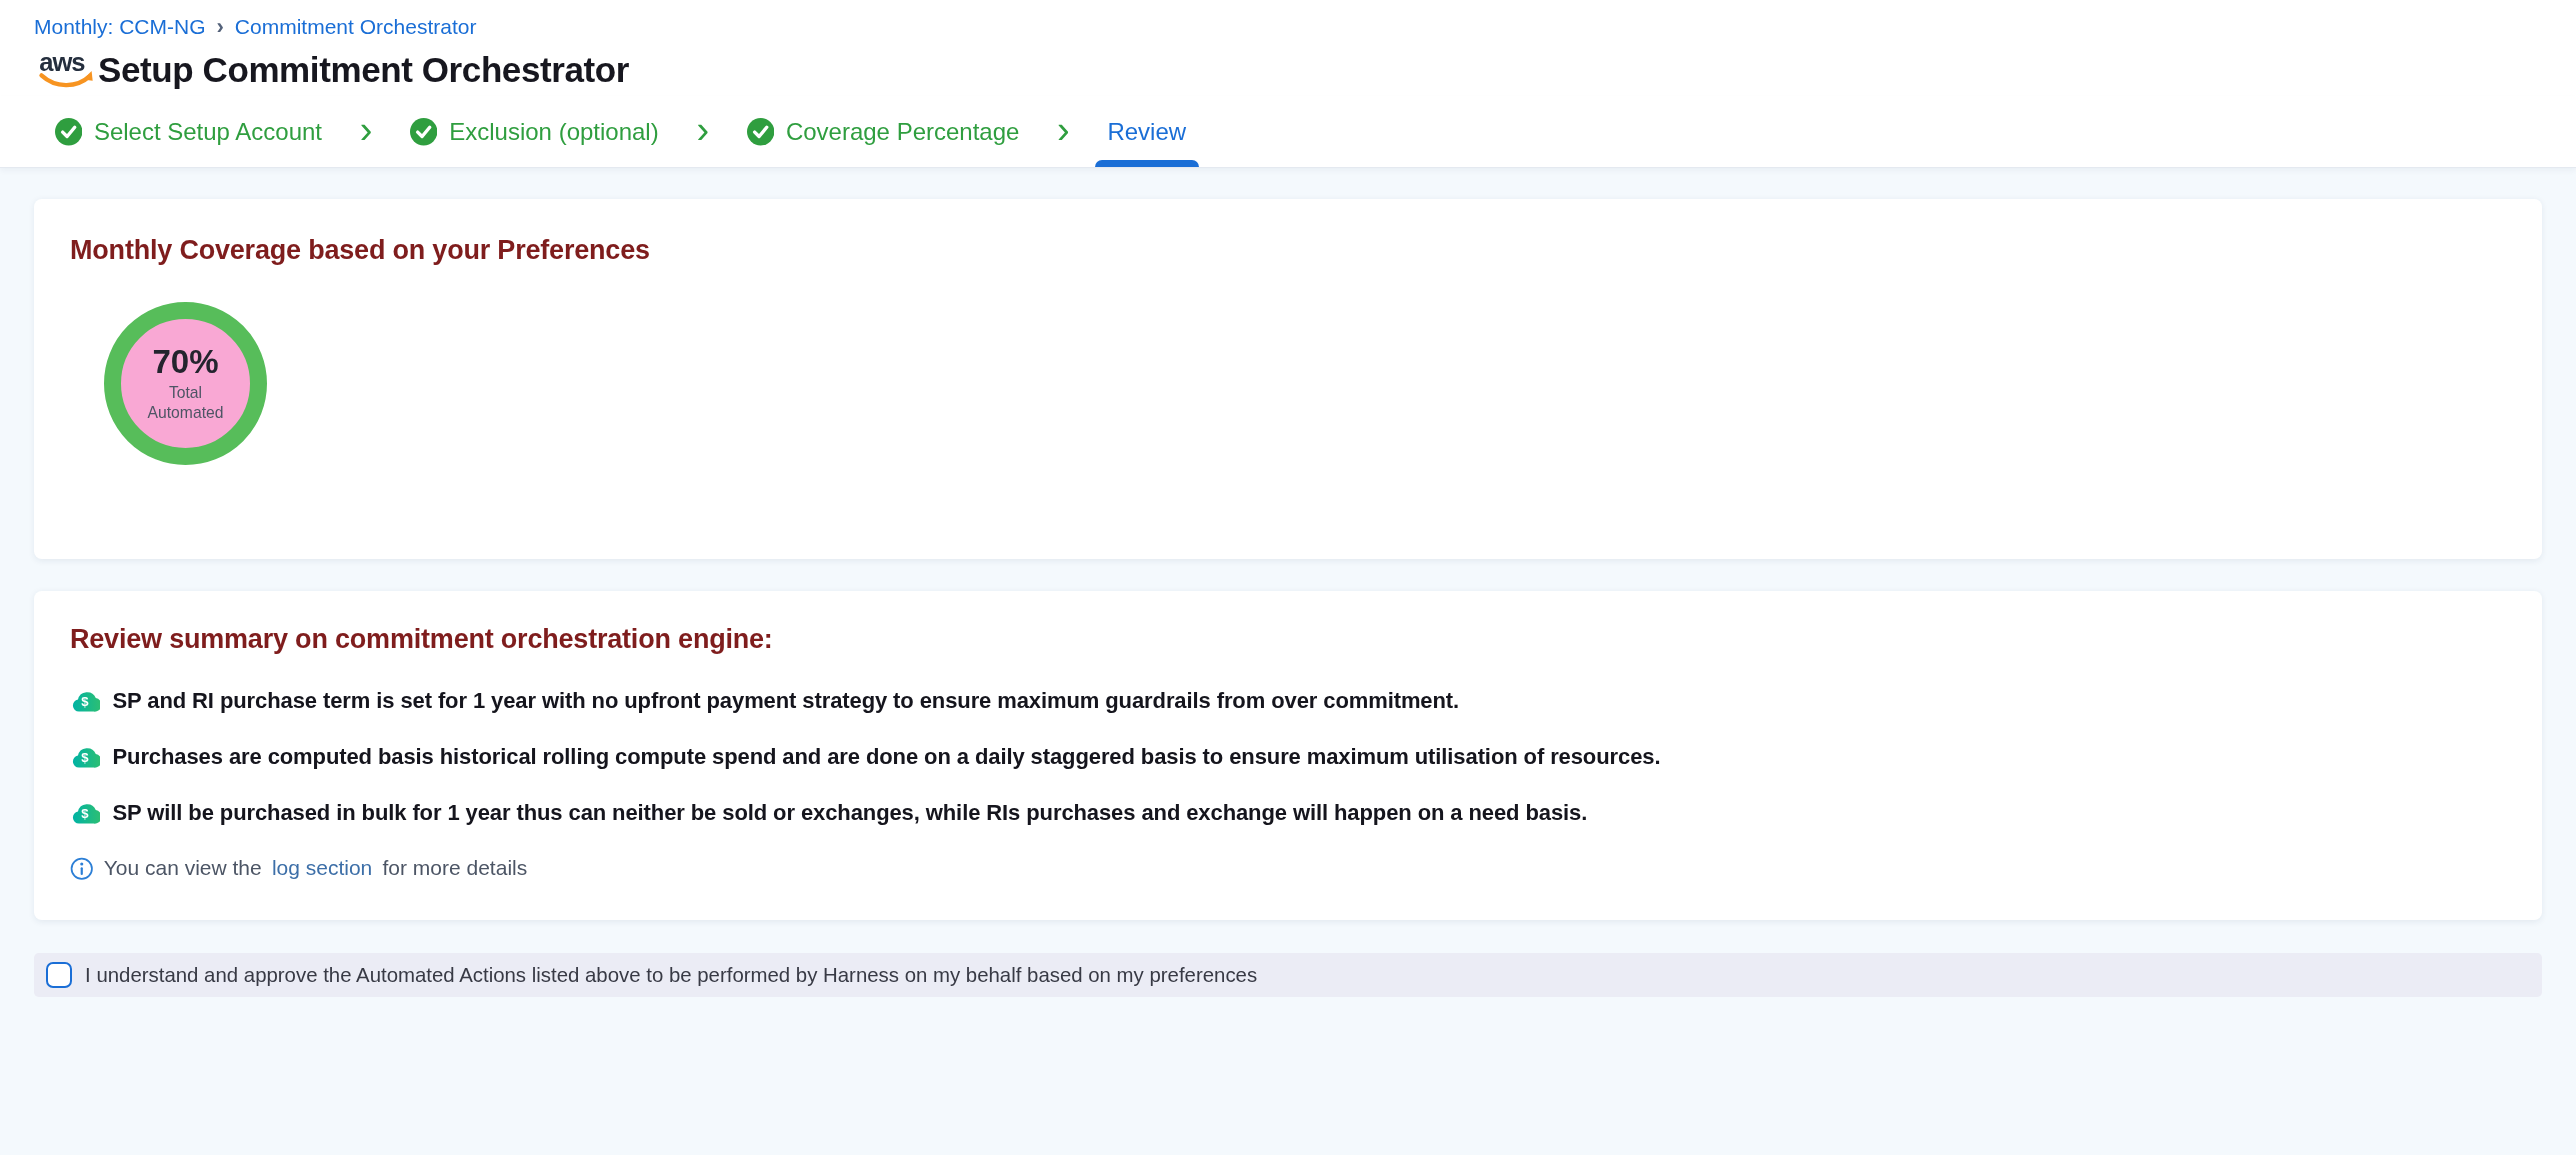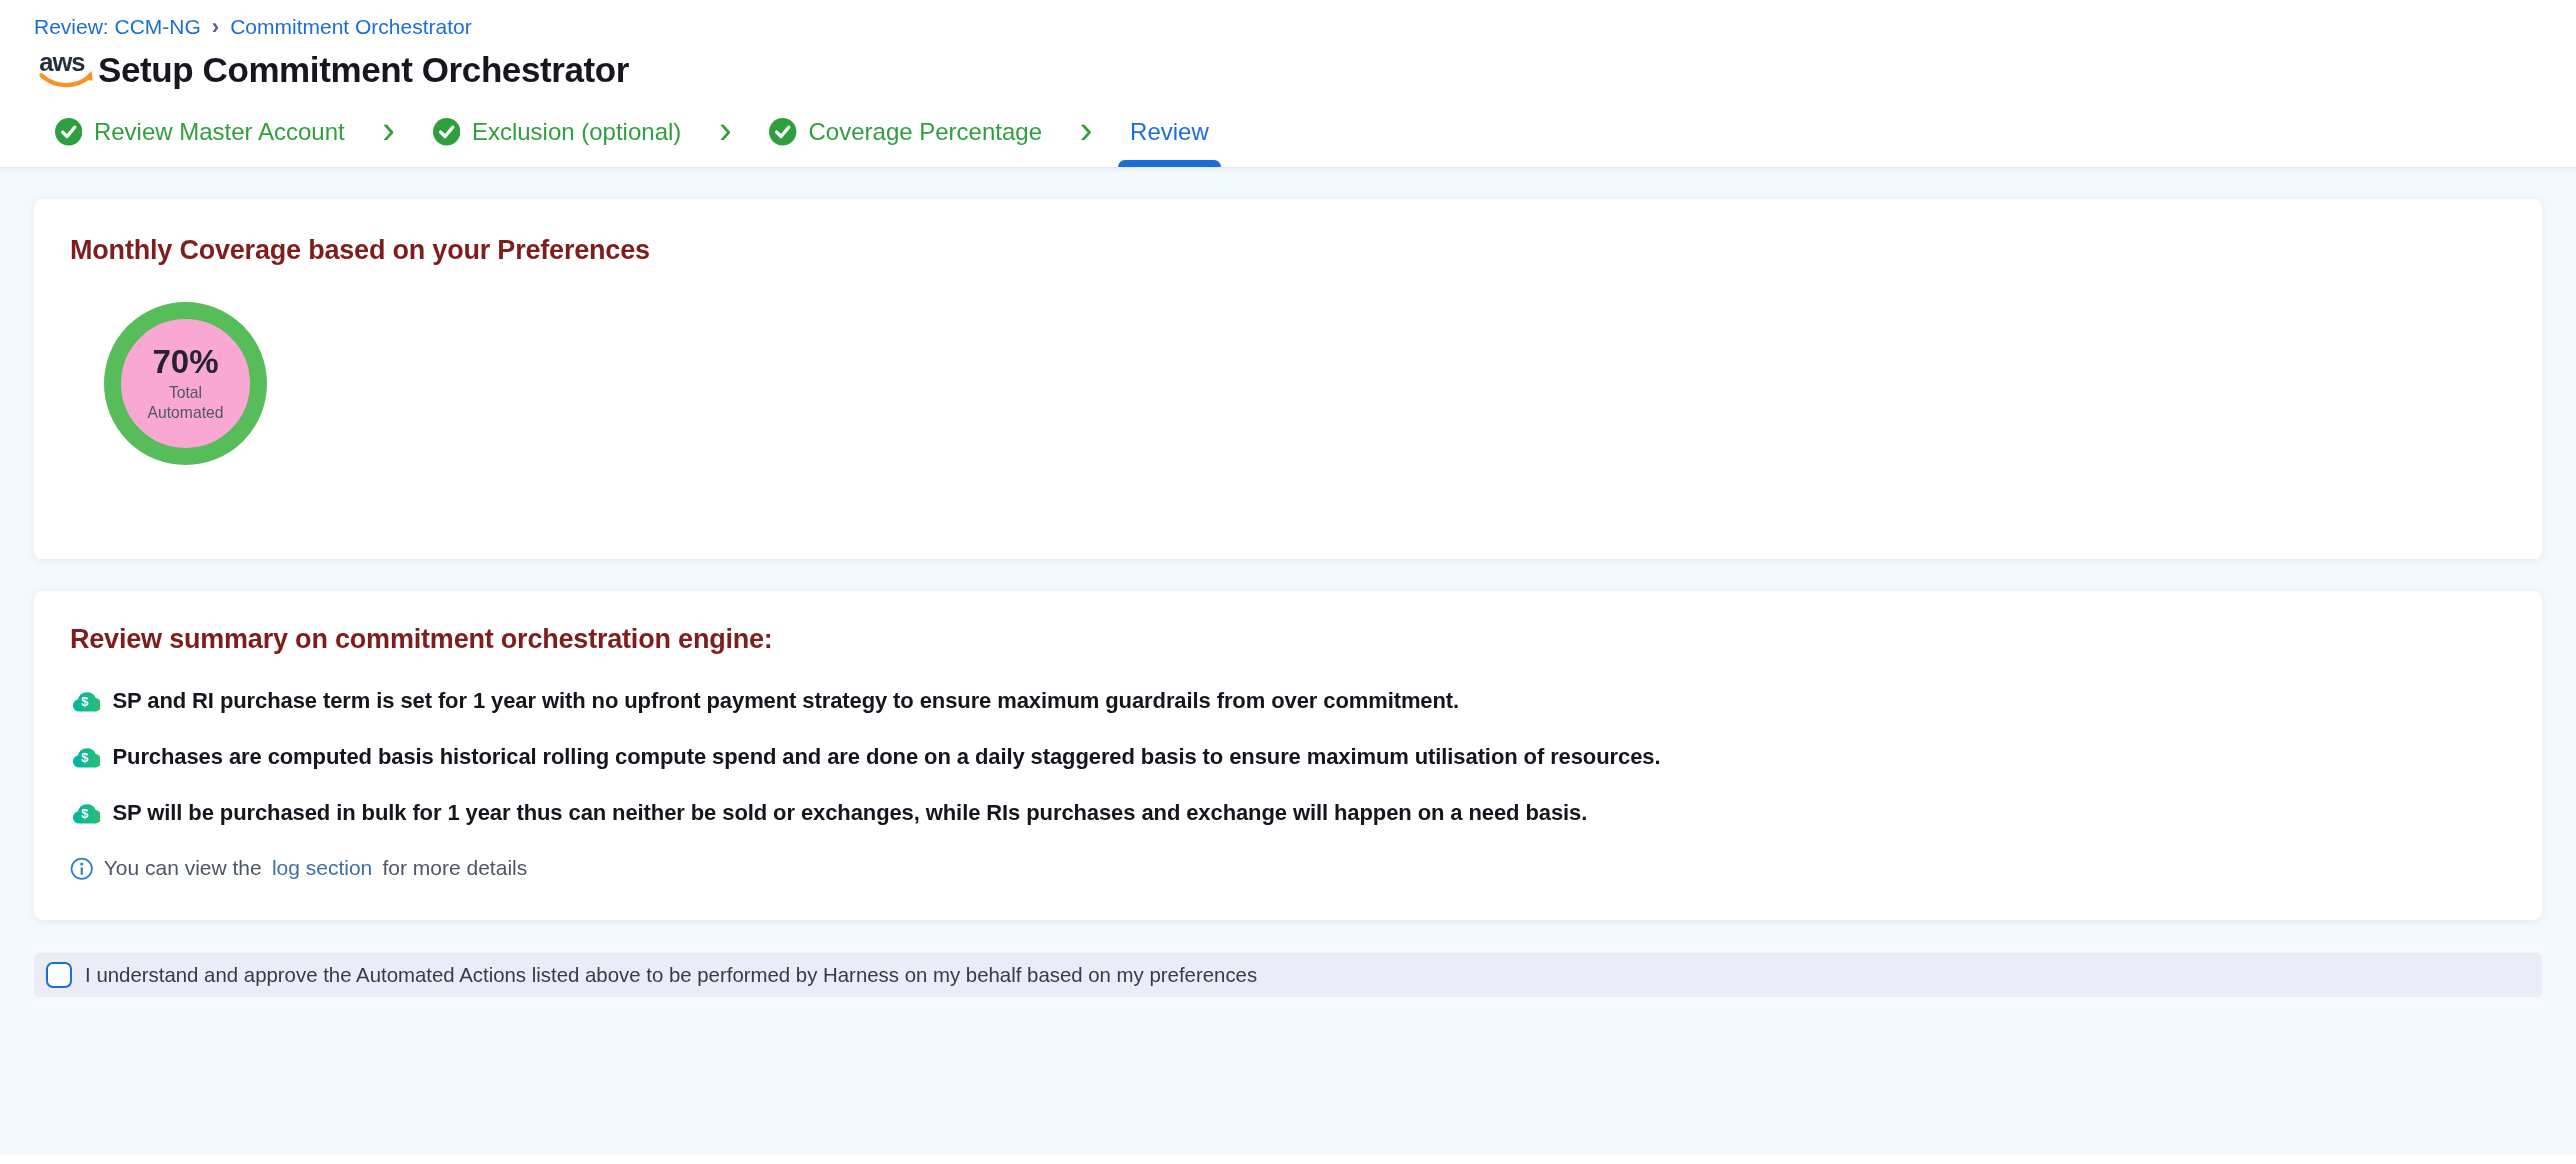--- a/index.html
+++ b/index.html
@@ -59,42 +59,42 @@
 
   .bottom-strip { position:absolute; left:0; right:0; bottom:0; height:9.4px; background:#ffffff; }
 </style>
 </head>
 <body>
 
 <div class="page">
 
   <div class="header">
     <div class="breadcrumb">
-      <a>Review: CCM-NG</a>
+      <a>Monthly: CCM-NG</a>
       <span class="crumb-sep">›</span>
       <a>Commitment Orchestrator</a>
     </div>
     <div class="title-row">
       <svg class="aws-logo" viewBox="0 0 60 40">
         <text x="5" y="21" font-family="Liberation Sans, sans-serif" font-size="24" font-weight="700" fill="#252f3e" letter-spacing="-1">aws</text>
         <path d="M7 25 C 20 37, 40 37, 52 26" stroke="#f79421" stroke-width="4" fill="none" stroke-linecap="round"></path>
         <path d="M54 21 L55 30 L46 29 Z" fill="#f79421"></path>
       </svg>
       <div class="page-title">Setup Commitment Orchestrator</div>
     </div>
   </div>
 
   <div class="tabbar">
 
     <div class="tab-step done">
       <svg class="check-badge" viewBox="0 0 34 34">
         <circle cx="17" cy="17" r="17" fill="#2f9e3f"></circle>
         <polyline points="9.5,17.5 15,23 24.5,11.5" fill="none" stroke="#ffffff" stroke-width="4.2" stroke-linecap="round" stroke-linejoin="round"></polyline>
       </svg>
-      <span class="step-label">Review Master Account</span>
+      <span class="step-label">Select Setup Account</span>
     </div>
     <span class="step-sep">›</span>
 
     <div class="tab-step done">
       <svg class="check-badge" viewBox="0 0 34 34">
         <circle cx="17" cy="17" r="17" fill="#2f9e3f"></circle>
         <polyline points="9.5,17.5 15,23 24.5,11.5" fill="none" stroke="#ffffff" stroke-width="4.2" stroke-linecap="round" stroke-linejoin="round"></polyline>
       </svg>
       <span class="step-label">Exclusion (optional)</span>
     </div>

